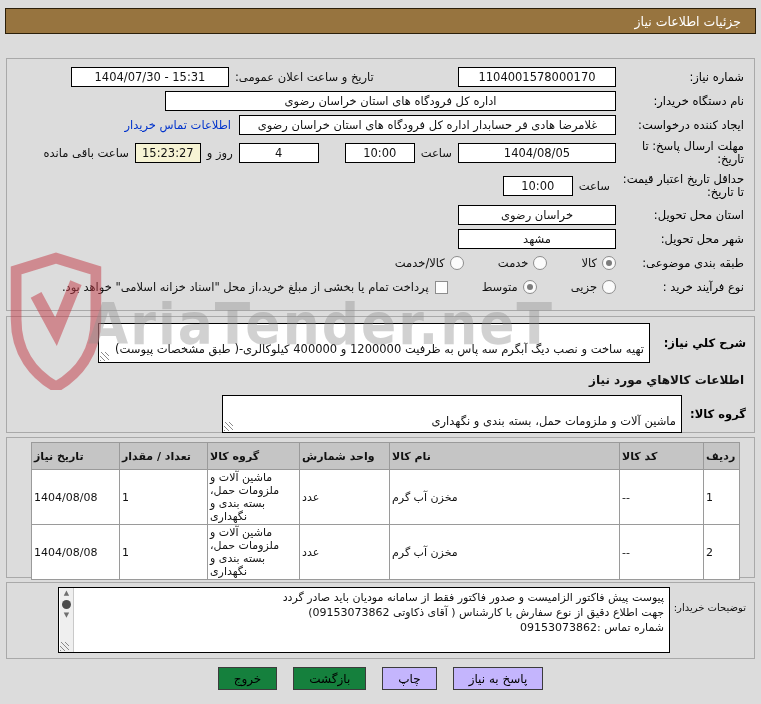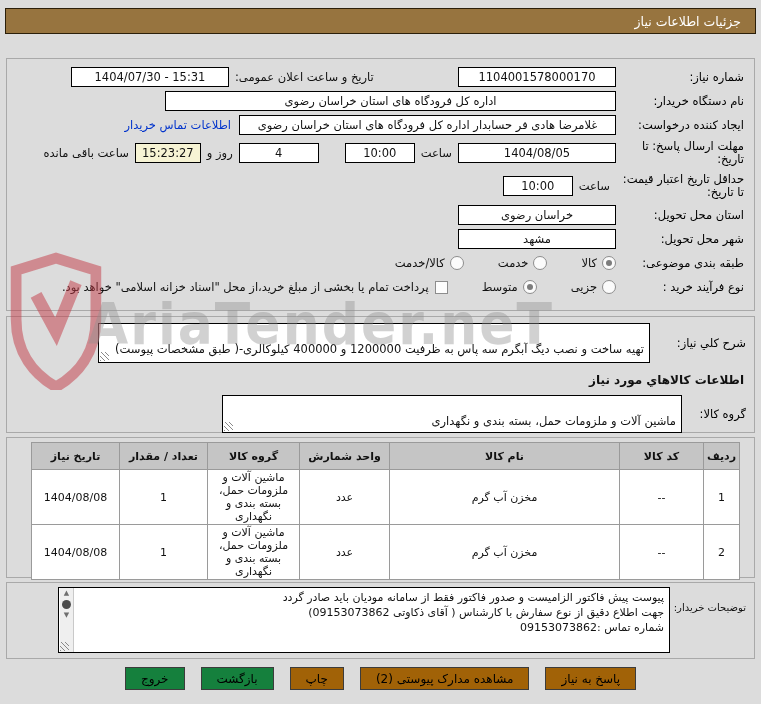--- a/index.html
+++ b/index.html
@@ -14,21 +14,21 @@
     display:flex;align-items:center;padding-right:14px;font-size:12.5px;box-sizing:border-box;
   }
   .sec{position:absolute;right:6px;left:6px;border:1px solid #a9a9a9;box-sizing:border-box}
   .sec1{top:58px;height:253px;padding:8px 10px 0 8px}
   .sec2{top:316px;height:117px;padding:6px 8px}
   .sec3{top:437px;height:141px;padding:4px 6px}
   .sec4{top:582px;height:77px;padding:4px 8px}
 
   .frow{display:flex;align-items:center;margin-bottom:4px;min-height:20px}
   .lbl{width:128px;flex:none;font-size:11.5px;line-height:13px;color:#000}
-  .blbl{font-weight:normal;font-size:11.5px;color:#000}
+  .blbl{font-weight:bold;font-size:11.5px;color:#000}
   .box{
     background:#fff;border:1px solid #000;height:18px;line-height:18px;
     text-align:center;font-size:11.5px;padding:0 3px;box-sizing:content-box;
     overflow:hidden;white-space:nowrap;
   }
   .ltr{direction:ltr;unicode-bidi:isolate}
   .w150{width:150px}.w66{width:62px}.w72{width:72px}.w62{width:58px}
   .wide1{width:443px}.wide2{width:369px}
   .sm{font-size:11.5px;margin:0 6px;white-space:nowrap}
   .yellow{background:#f6f3d4}
@@ -44,42 +44,42 @@
 
   .ta{background:#fff;border:1px solid #000;position:relative;font-size:11.5px;
     text-align:right;padding:18px 5px 2px 12px;box-sizing:border-box;line-height:15px}
   .ta1{width:552px;height:40px}
   .ta2{width:460px;height:38px}
   .grip{position:absolute;left:1px;bottom:1px;width:9px;height:9px;
     background:repeating-linear-gradient(45deg,#8a8a8a 0 1px,transparent 1px 3.2px)}
   .sec2 .hdr{font-weight:bold;font-size:12px;margin:10px 2px 8px}
 
   table.goods{border-collapse:collapse;width:708px;margin-right:8px;background:#fff;table-layout:fixed}
-  table.goods th,table.goods td{border:1px solid #9a9a9a;text-align:center;vertical-align:middle;
+  table.goods th,table.goods td{border:1px solid #9a9a9a;text-align:left;vertical-align:middle;
     font-size:11px;padding:1px 2px;overflow:hidden}
   table.goods th{background:#c5c5c5;font-weight:bold;height:24px;font-size:11px}
   table.goods td{height:51px;line-height:13px}
   col.c1{width:36px}col.c2{width:84px}col.c3{width:230px}col.c4{width:90px}
   col.c5{width:92px}col.c6{width:88px}col.c7{width:88px}
 
   .noteswrap{display:flex;align-items:flex-start}
   .noteslbl{width:76px;flex:none;font-weight:normal;font-size:10px;line-height:13px;padding-top:14px}
   .notes{position:relative;background:#fff;border:1px solid #000;width:612px;height:66px;
     box-sizing:border-box;padding:2px 5px 2px 18px}
   .notes .line{font-size:11px;line-height:15px;text-align:right;white-space:nowrap;overflow:hidden}
   .sbar{position:absolute;left:0;top:0;bottom:0;width:13px;background:#efefef;
     border-left:1px solid #fff;border-right:1px solid #c9c9c9;
     display:flex;flex-direction:column;align-items:center;padding-top:2px;gap:3px}
   .sarr{font-size:7px;color:#6f6f6f;line-height:7px}
   .sthumb{width:9px;height:9px;border-radius:50%;background:#4c4c4c}
 
   .btnrow{position:absolute;top:667px;left:0;right:0;display:flex;justify-content:center;gap:16px}
   .btn{height:23px;border:1px solid #3c3c3c;font-size:12px;padding:0 15px;
     display:flex;align-items:center;font-family:"DejaVu Sans",sans-serif;cursor:pointer;color:#000}
-  .btn.green{background:#a16207}
+  .btn.green{background:#c4b5fd}
   .btn.pink{background:#15803d}
 
   .wm{position:absolute;pointer-events:none;z-index:50}
   .wm-text{top:292px;left:88px;width:660px;font-size:52px;font-weight:bold;
     color:#8f8f8f;opacity:.40;direction:ltr;letter-spacing:2px;white-space:nowrap;
     transform:scaleY(1.08);transform-origin:top}
   .wm-shield{top:252px;left:8px;width:96px;height:138px;opacity:.5}
 </style>
 </head>
 <body>
@@ -250,21 +250,20 @@
         <span class="sthumb"></span>
         <span class="sarr">▼</span>
       </div>
       <span class="grip"></span>
     </div>
   </div>
 </div>
 
 <div class="btnrow">
     <button class="btn green">پاسخ به نیاز</button>
-    <button class="btn green">مشاهده مدارک پیوستی (2)</button>
     <button class="btn green">چاپ</button>
     <button class="btn pink">بازگشت</button>
     <button class="btn pink">خروج</button>
   </div>
 
 <svg class="wm wm-shield" viewBox="0 0 60 90">
   <path d="M30 4 L56 12 V44 C56 66 44 80 30 88 C16 80 4 66 4 44 V12 Z" fill="none" stroke="#c43a46" stroke-width="7"></path>
   <path d="M17 28 L30 52 L43 20" fill="none" stroke="#c43a46" stroke-width="8"></path>
 </svg>
 <div class="wm wm-text">AriaTender.neT</div>

